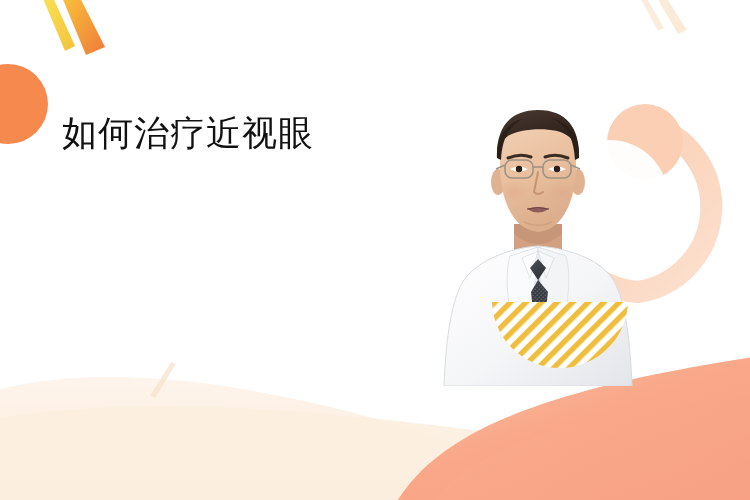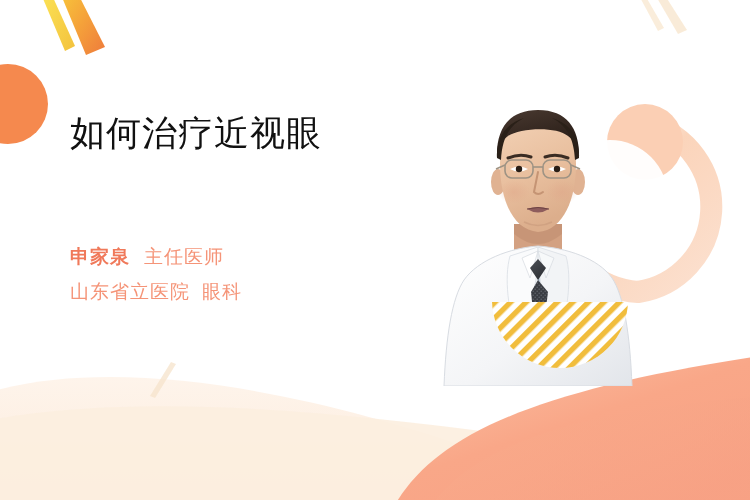--- a/index.html
+++ b/index.html
@@ -20,21 +20,21 @@
   .layer {
     position: absolute;
     top: 0; left: 0;
     width: 750px;
     height: 500px;
     pointer-events: none;
   }
   
   .text-block {
     position: absolute;
-    left: 70px;
+    left: 62px;
     top: 110px;
     width: 380px;
     z-index: 40;
   }
   .title {
     font-size: 35px;
     line-height: 46px;
     font-weight: 400;
     color: #111111;
     letter-spacing: 1px;
@@ -279,23 +279,15 @@
         <rect x="490" y="302" width="140" height="70"></rect>
       </clipPath>
     </defs>
     <g clip-path="url(#discClipLower)">
       <circle cx="560" cy="300" r="68" fill="url(#discStripes2)"></circle>
     </g>
   </svg>
 
   <div class="text-block">
     <div class="title">如何治疗近视眼</div>
-    <div class="credits">
-      <div class="cred-line">
-        <span class="doctor-name">申家泉</span><span class="doctor-title">主任医师</span>
-      </div>
-      <div class="cred-line">
-        <span class="hospital">山东省立医院</span><span class="department">眼科</span>
-      </div>
-    </div>
   </div>
 
 </div>
 
 </body></html>

